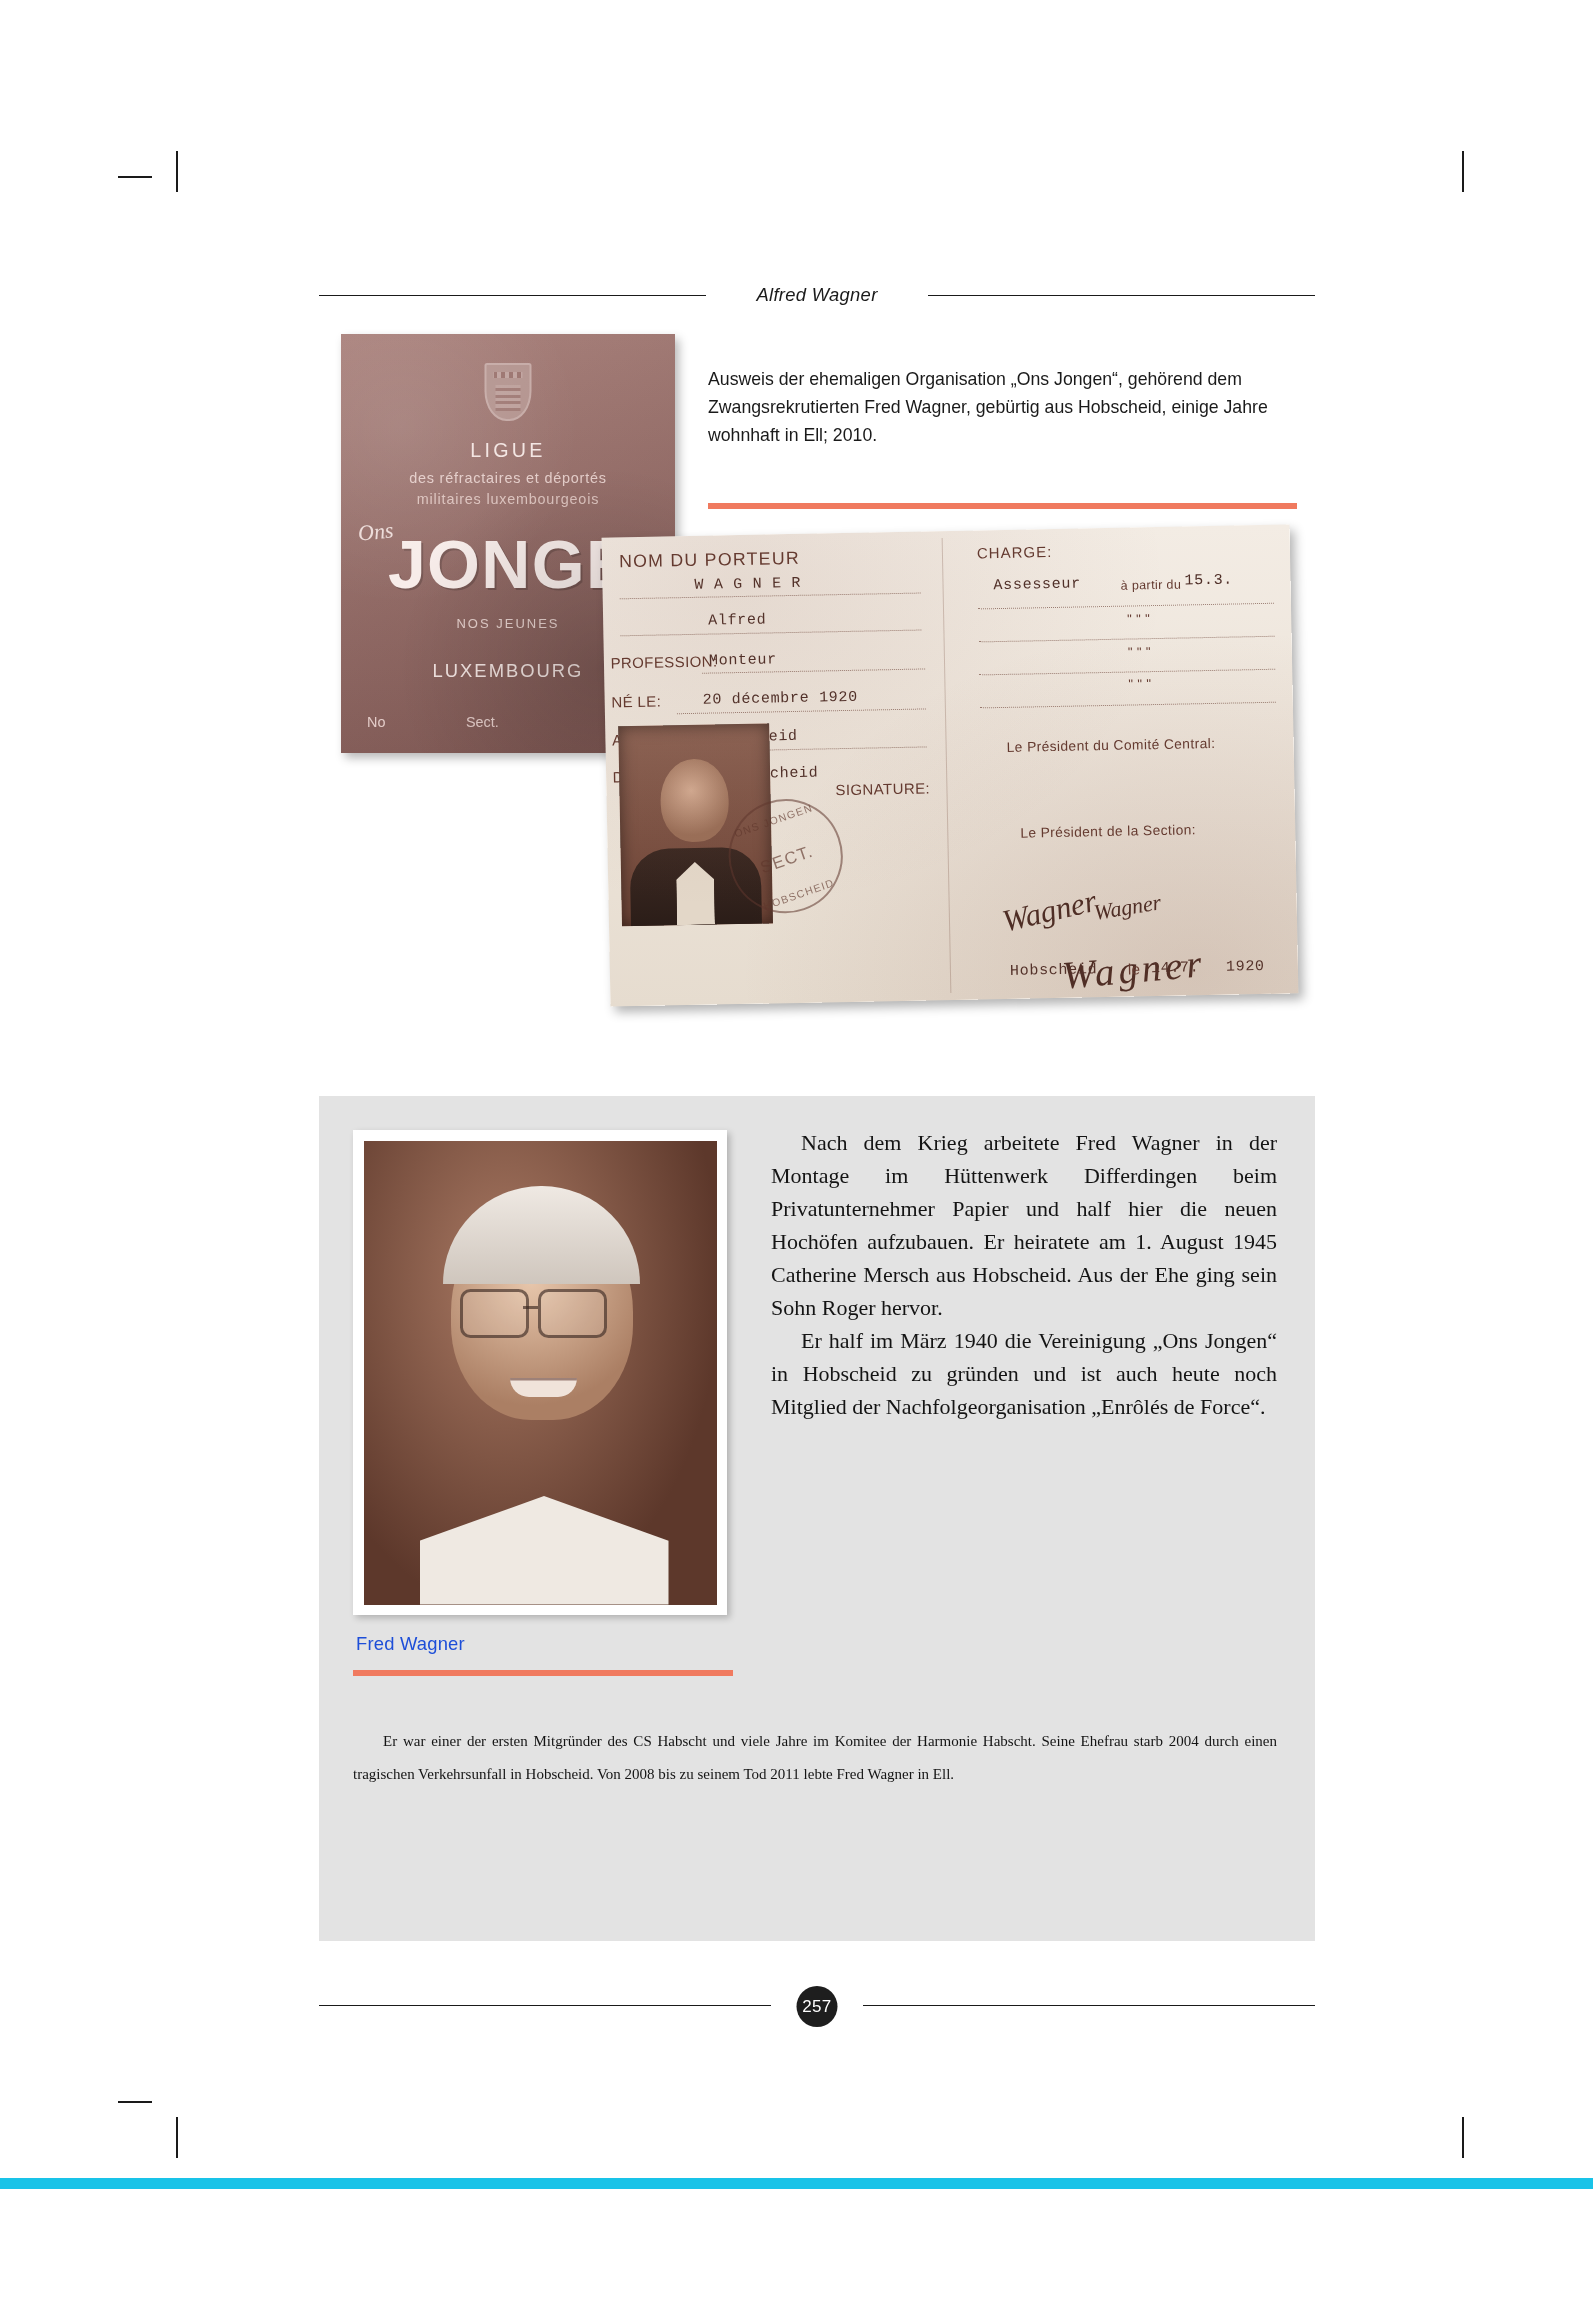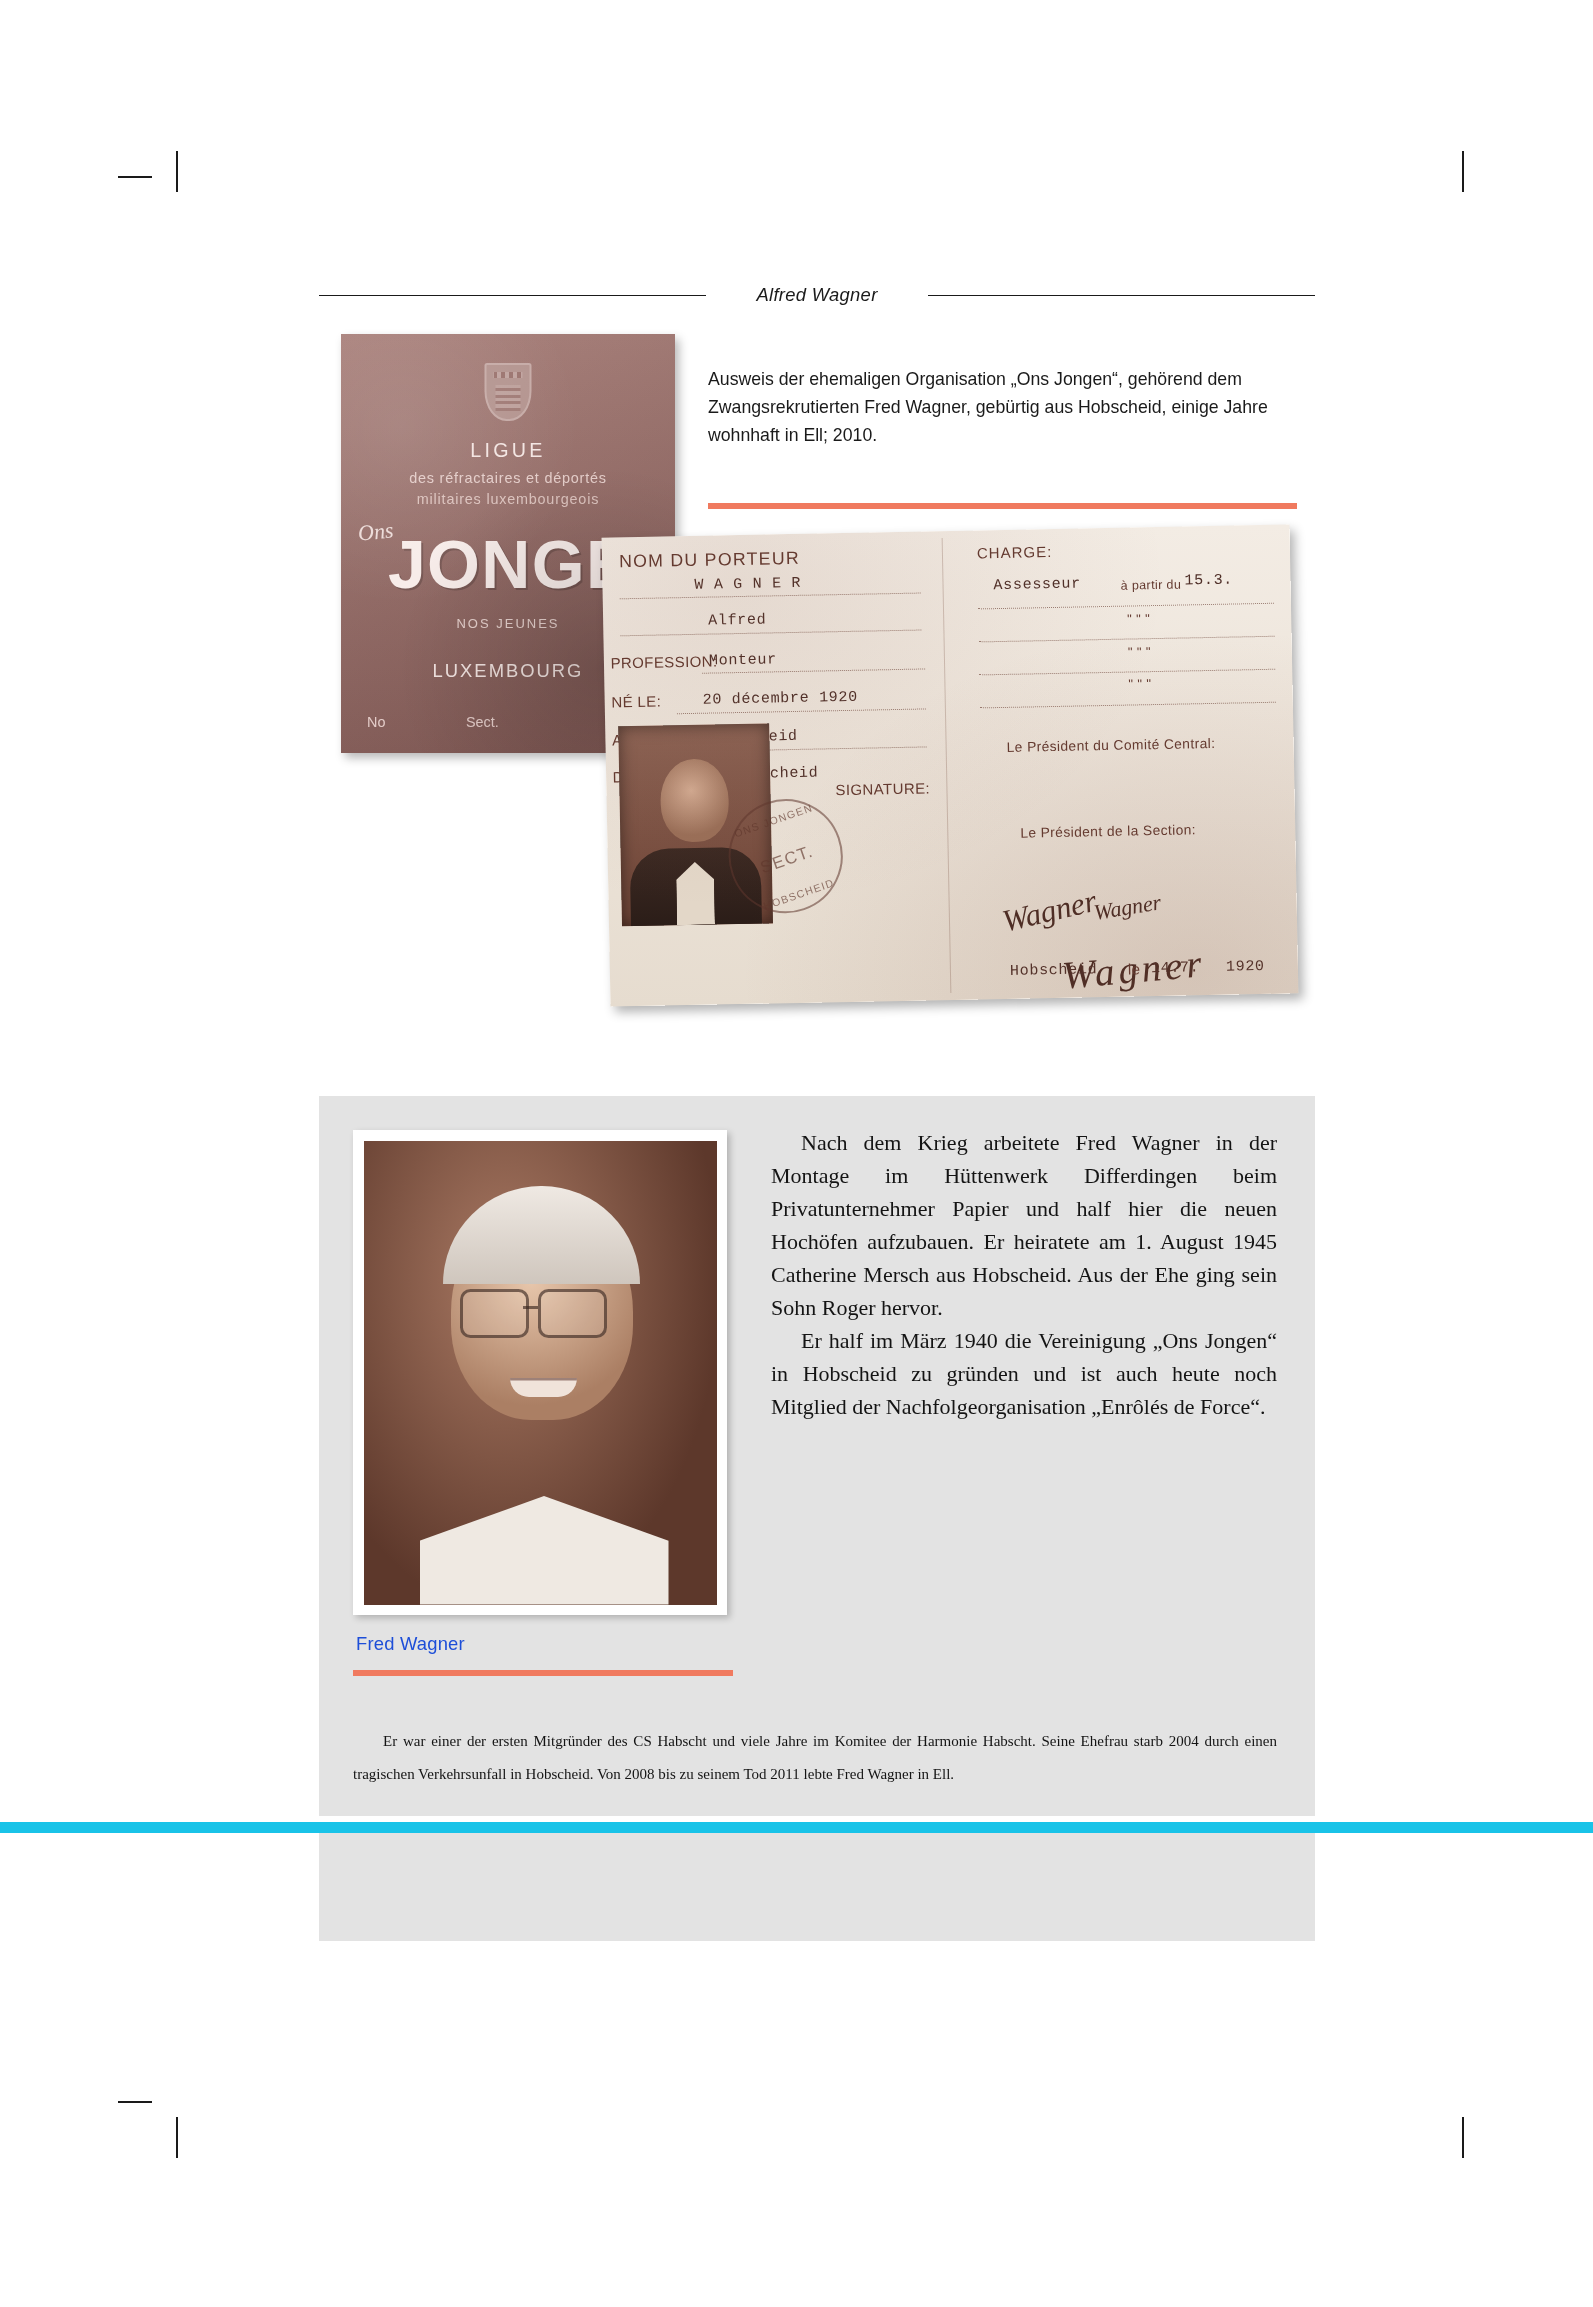--- a/index.html
+++ b/index.html
@@ -13,21 +13,21 @@
     position: relative;
     font-family: "Liberation Sans", sans-serif;
     overflow: hidden;
   }
 
   
   .page-sheet {
     position: absolute;
     left: 0; top: 0;
     width: 1594px;
-    height: 1833px;
+    height: 2189px;
     background: #ffffff;
   }
 
   
   .crop-mark {
     position: absolute;
     background: #1a1a1a;
   }
   .cm-h { height: 2px; width: 34px; }
   .cm-v { width: 2px; height: 41px; }
@@ -534,18 +534,23 @@
     <div class="col-right">
       <p>Nach dem Krieg arbeitete Fred Wagner in der Montage im Hüttenwerk Differdingen beim Privatunternehmer Papier und half hier die neuen Hochöfen aufzubauen. Er heiratete am 1. August 1945 Catherine Mersch aus Hobscheid. Aus der Ehe ging sein Sohn Roger hervor.</p>
       <p>Er half im März 1940 die Vereinigung „Ons Jongen“ in Hobscheid zu gründen und ist auch heute noch Mitglied der Nachfolgeorganisation „Enrôlés de Force“.</p>
     </div>
 
     <div class="col-full">
       <p>Er war einer der ersten Mitgründer des CS Habscht und viele Jahre im Komitee der Harmonie Habscht. Seine Ehefrau starb 2004 durch einen tragischen Verkehrsunfall in Hobscheid. Von 2008 bis zu seinem Tod 2011 lebte Fred Wagner in Ell.</p>
     </div>
   </div>
 
+  <div class="footer-band">
+    <div class="footer-rule left"></div>
+    <div class="footer-rule right"></div>
+    <div class="page-num">257</div>
+  </div>
 
   <div class="scanner-bar">
     <div class="scanner-bar-inner"></div>
   </div>
 </div>
 
 
 </body></html>

